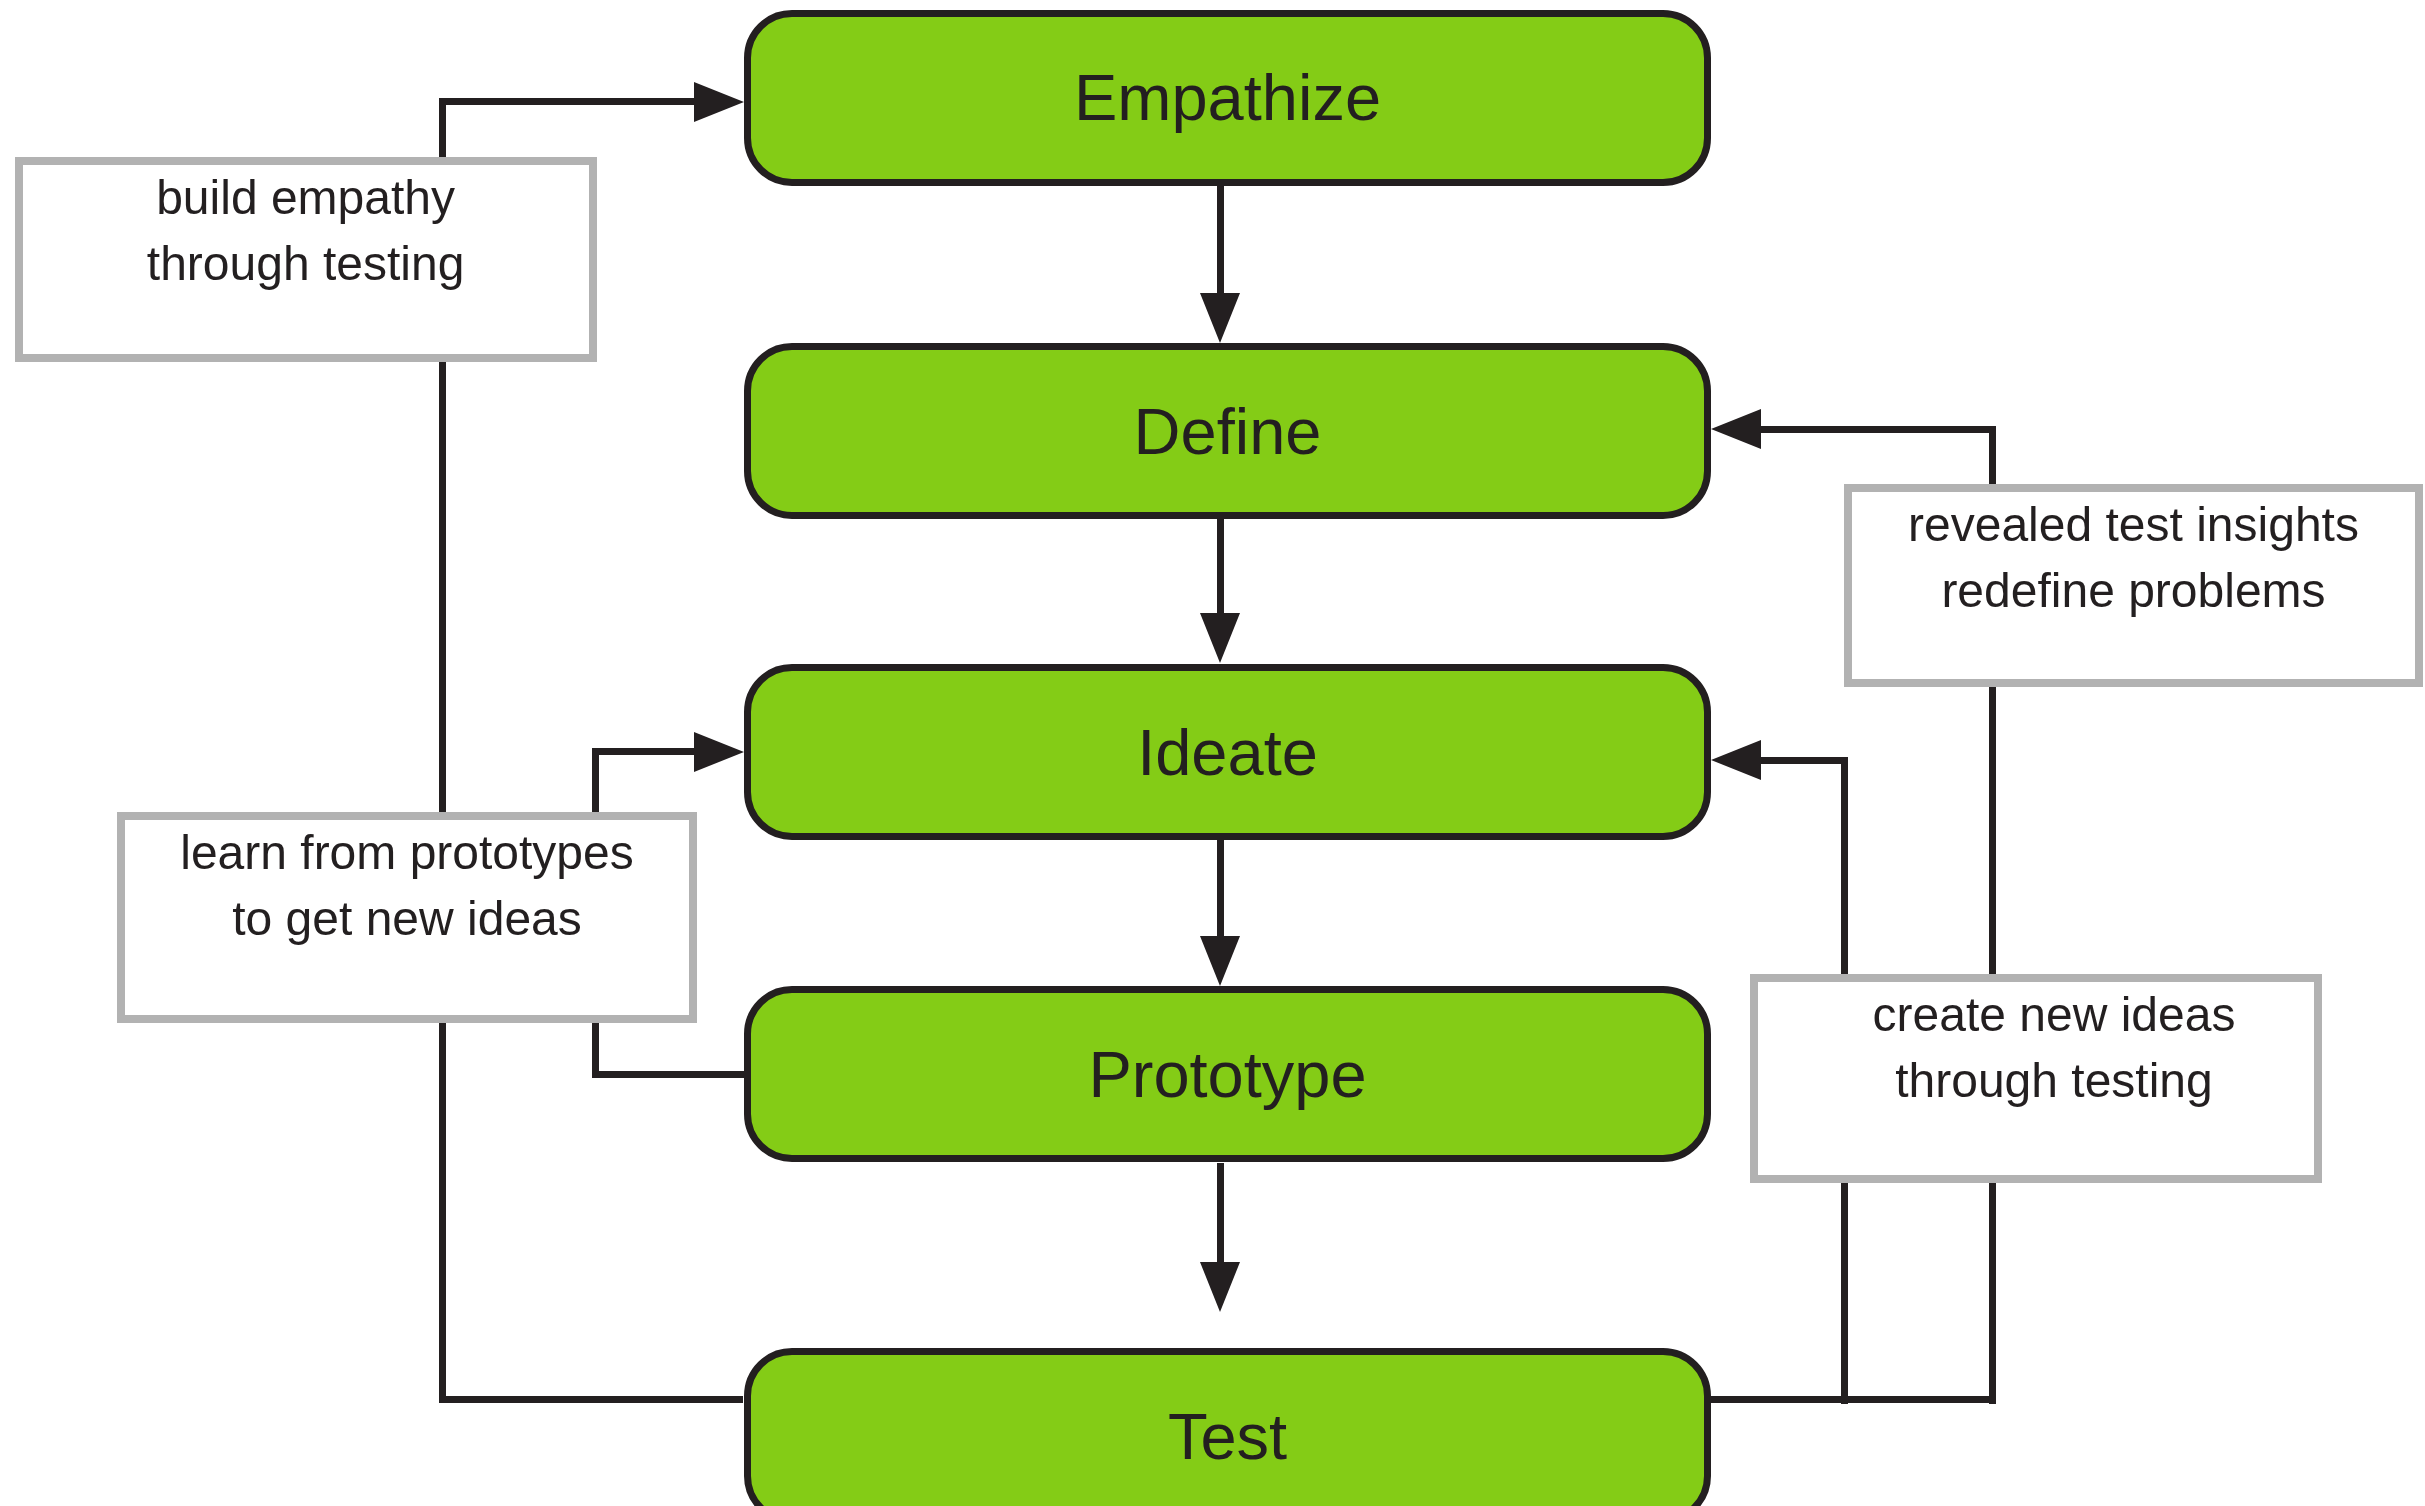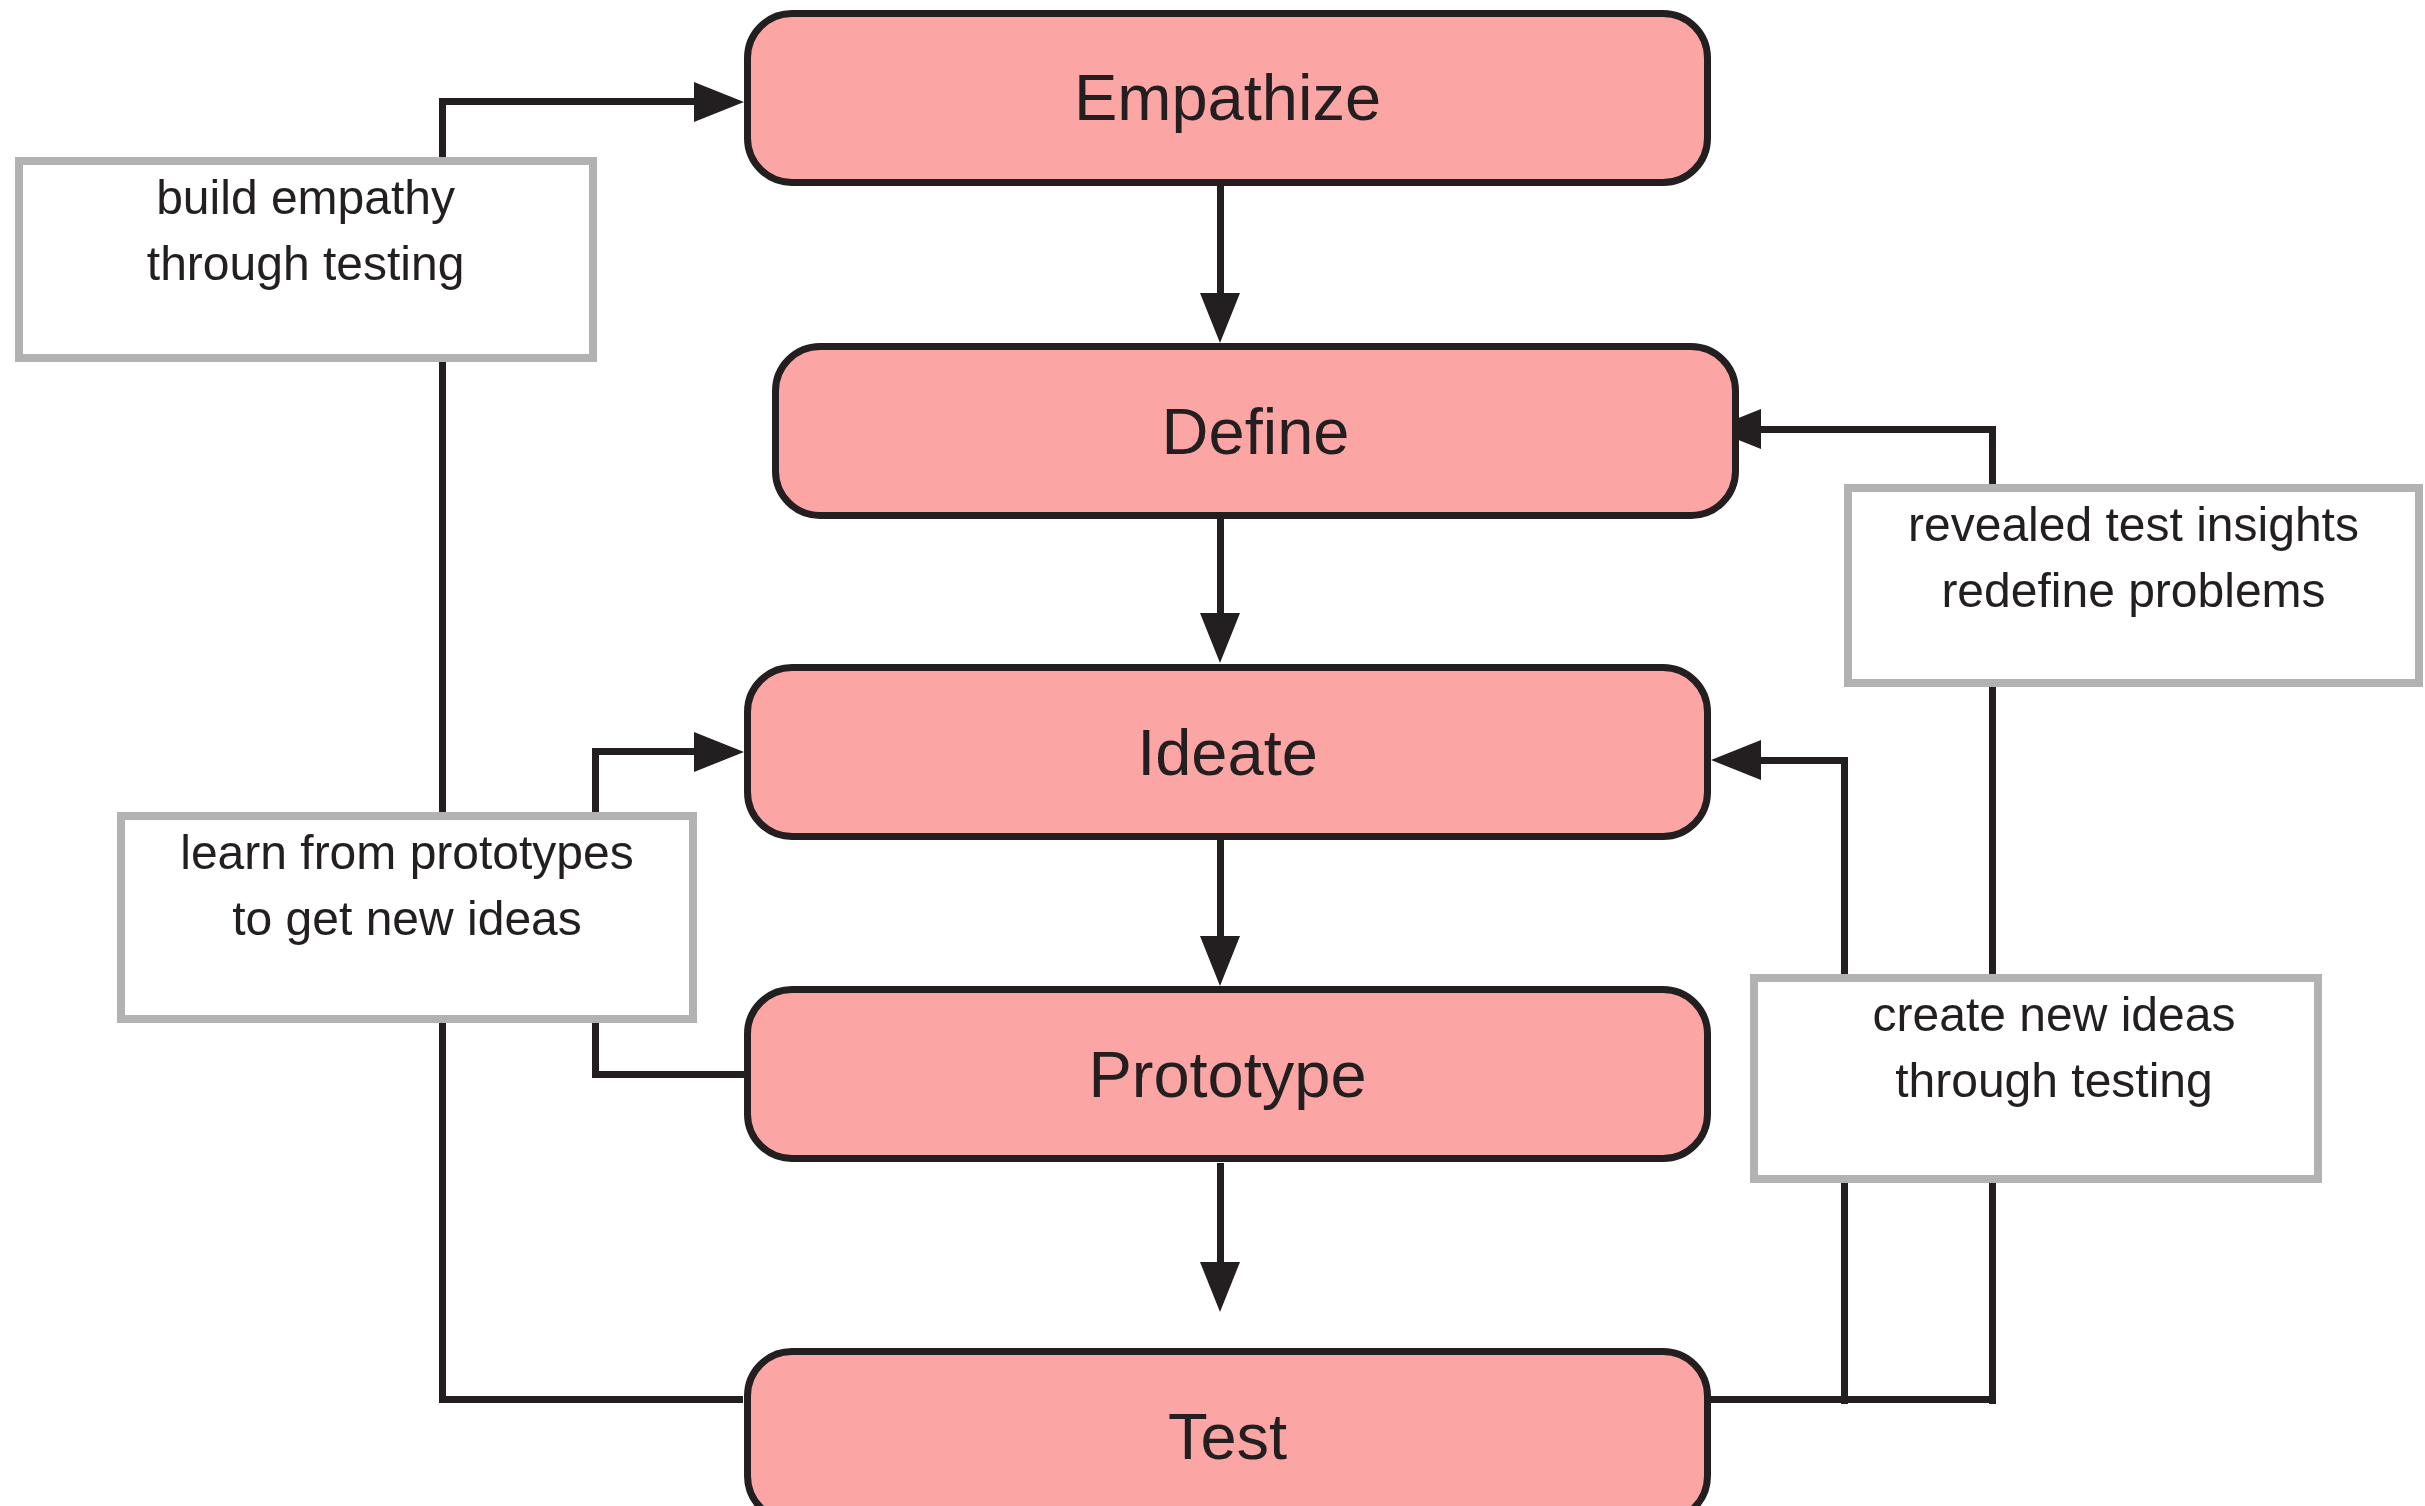--- a/index.html
+++ b/index.html
@@ -25,21 +25,21 @@
     box-sizing:border-box;
     display:flex;align-items:flex-start;justify-content:center;
     text-align:center;
     font-size:48px;line-height:1.38;color:#231f20;
     white-space:pre-line;
   }
   
   .node{
     position:absolute;z-index:3;
     left:744px;width:967px;height:176px;
-    background:#fca5a5;
+    background:#84cc16;
     border:7.7px solid #231f20;
     border-radius:48px;
     box-sizing:border-box;
     display:flex;align-items:center;justify-content:center;
     font-size:65px;color:#231f20;
   }
 </style>
 </head>
 <body>
 
@@ -93,21 +93,21 @@
 
   <div class="ann" style="left:1750px;top:974px;width:572px;height:209px;padding-left:36px;">
     <span>create new ideas
 through testing</span>
   </div>
 
   <div class="node" style="top:9.5px;">
     <span>Empathize</span>
   </div>
 
-  <div class="node" style="top:343px;margin-left:28px;">
+  <div class="node" style="top:343px;">
     <span>Define</span>
   </div>
 
   <div class="node" style="top:664px;">
     <span>Ideate</span>
   </div>
 
   <div class="node" style="top:986px;">
     <span>Prototype</span>
   </div>

